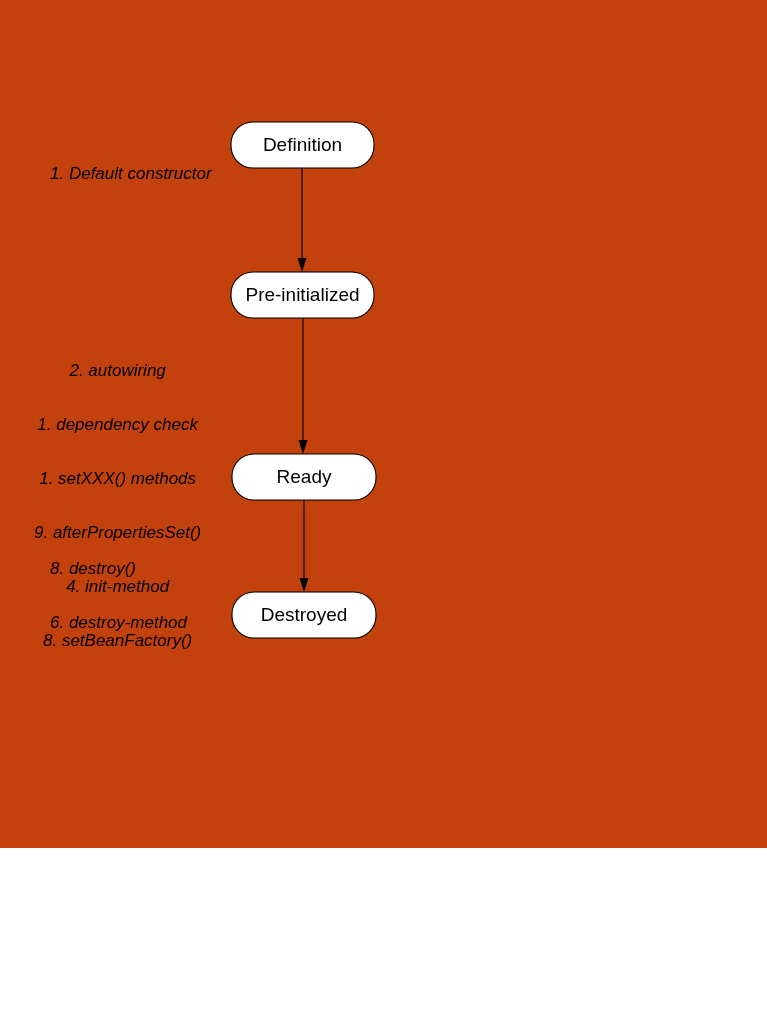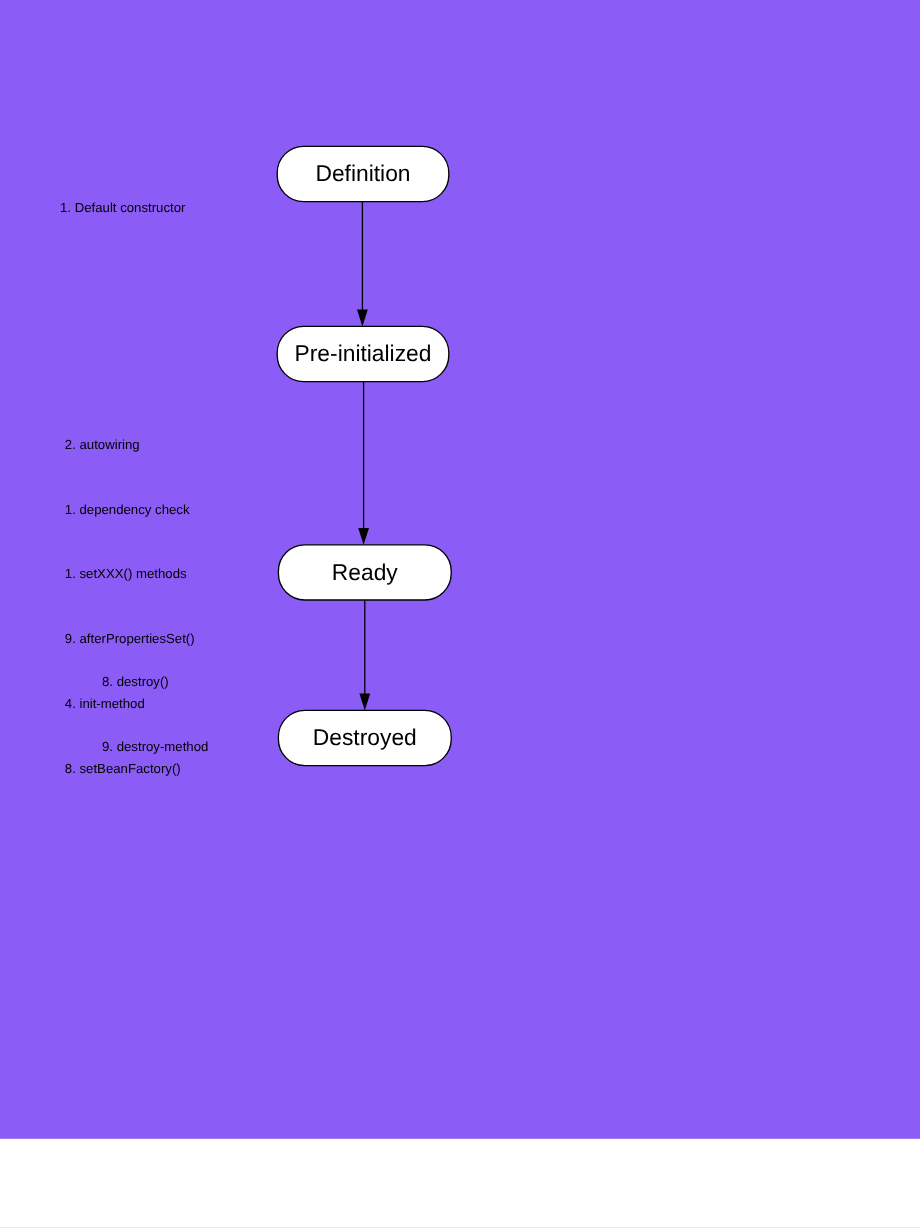--- a/index.html
+++ b/index.html
@@ -11,22 +11,22 @@
     width: 767px;
     height: 1023px;
     font-family: "Liberation Sans", sans-serif;
     color: #000000;
     overflow: hidden;
   }
 
   #diagram-canvas {
     position: relative;
     width: 767px;
-    height: 949px;
-    background: #8b5cf6;
+    height: 848px;
+    background: #c2410c;
   }
 
   
   #diagram-svg {
     position: absolute;
     left: 0;
     top: 0;
     width: 767px;
     height: 1023px;
   }
@@ -50,32 +50,33 @@
   }
   .edge-head {
     fill: #000000;
     stroke: none;
   }
 
   
   .annotation {
     position: absolute;
     font-family: "Liberation Sans", sans-serif;
-    font-size: 11px;
+    font-size: 17px;
     line-height: 18px;
     color: #000000;
     white-space: pre;
+    font-style: italic;
   }
   .annotation .ann-line {
     display: block;
   }
 
   #annotation-constructor { left: 50px; top: 129px; }
-  #annotation-initialization { left: 54px; top: 326px; }
-  #annotation-destruction { left: 50px; top: 524px; margin-left: 35px; }
+  #annotation-initialization { left: 34px; top: 326px; text-align: center; }
+  #annotation-destruction { left: 50px; top: 524px; }
 </style>
 </head>
 <body>
 
 <div id="diagram-canvas">
 
   <svg id="diagram-svg" viewBox="0 0 767 1023" xmlns="http://www.w3.org/2000/svg">
 
     <g>
       <line class="edge-line" x1="302" y1="168" x2="302" y2="262"></line>
@@ -121,16 +122,16 @@
     <span class="ann-line">2. autowiring</span>
     <span class="ann-line">1. dependency check</span>
     <span class="ann-line">1. setXXX() methods</span>
     <span class="ann-line">9. afterPropertiesSet()</span>
     <span class="ann-line">4. init-method</span>
     <span class="ann-line">8. setBeanFactory()</span>
   </div>
 
   <div class="annotation" id="annotation-destruction">
     <span class="ann-line">8. destroy()</span>
-    <span class="ann-line">9. destroy-method</span>
+    <span class="ann-line">6. destroy-method</span>
   </div>
 
 </div>
 
 </body></html>

